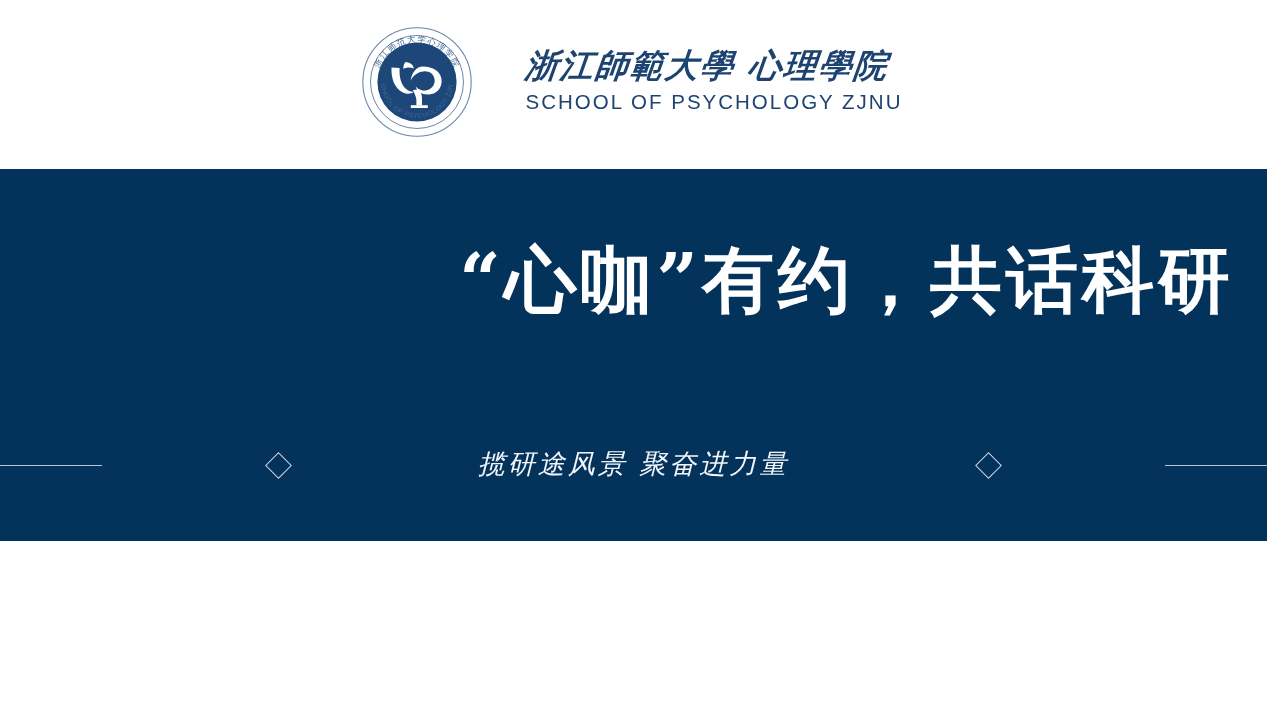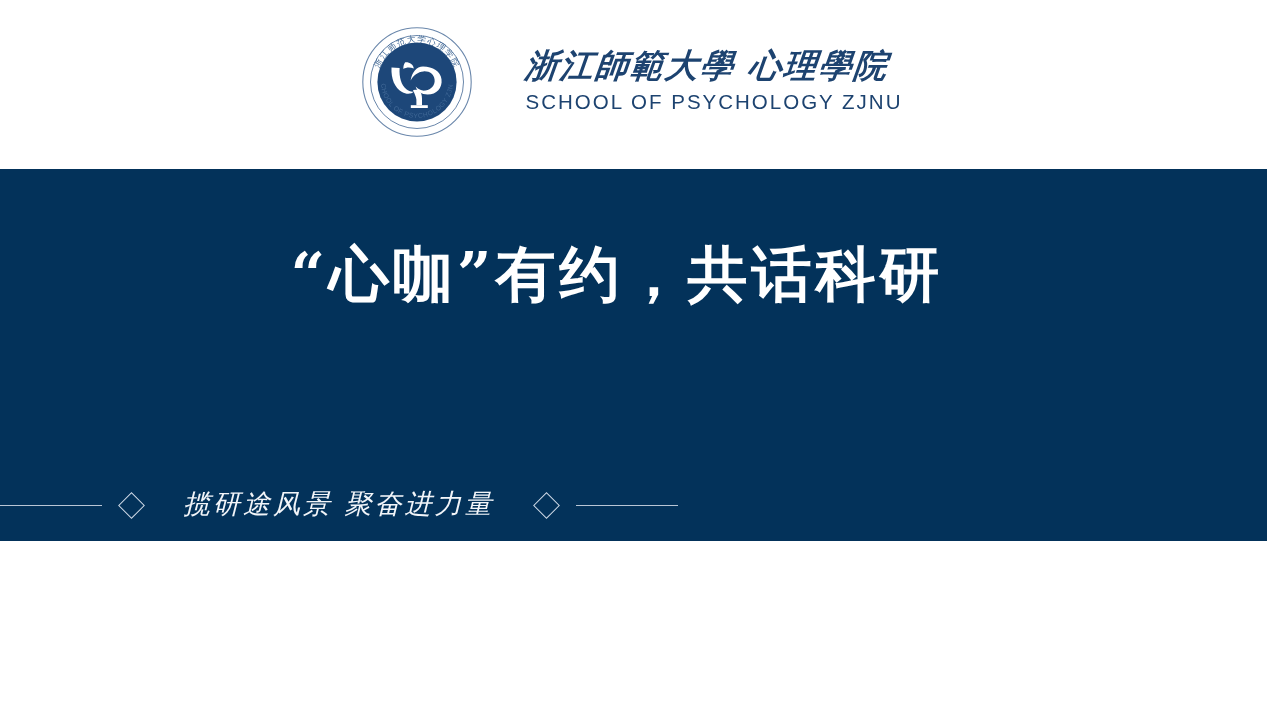--- a/index.html
+++ b/index.html
@@ -86,40 +86,39 @@
     width: 1267px;
     height: 372px;
     background: #03325a;
   }
 
   .title {
     position: absolute;
     left: 0;
     top: 244px;
     width: 1234px;
-    text-align: center;
+    text-align: right;
     color: #ffffff;
     font-family: "DejaVu Serif", serif;
     font-weight: 700;
-    font-size: 60px;
+    font-size: 72px;
     line-height: 1.0;
     letter-spacing: 4px;
     white-space: nowrap;
   }
 
   .subtitle-row {
     position: absolute;
     left: 0;
     top: 446px;
     width: 1267px;
     display: flex;
     align-items: center;
-    justify-content: flex-start;
+    justify-content: space-between;
     gap: 12px;
-    margin-top: 40px;
   }
   .rule {
     width: 102px;
     height: 1px;
     background: #b9c6d6;
     flex: 0 0 auto;
   }
   .diamond {
     width: 17px;
     height: 17px;

